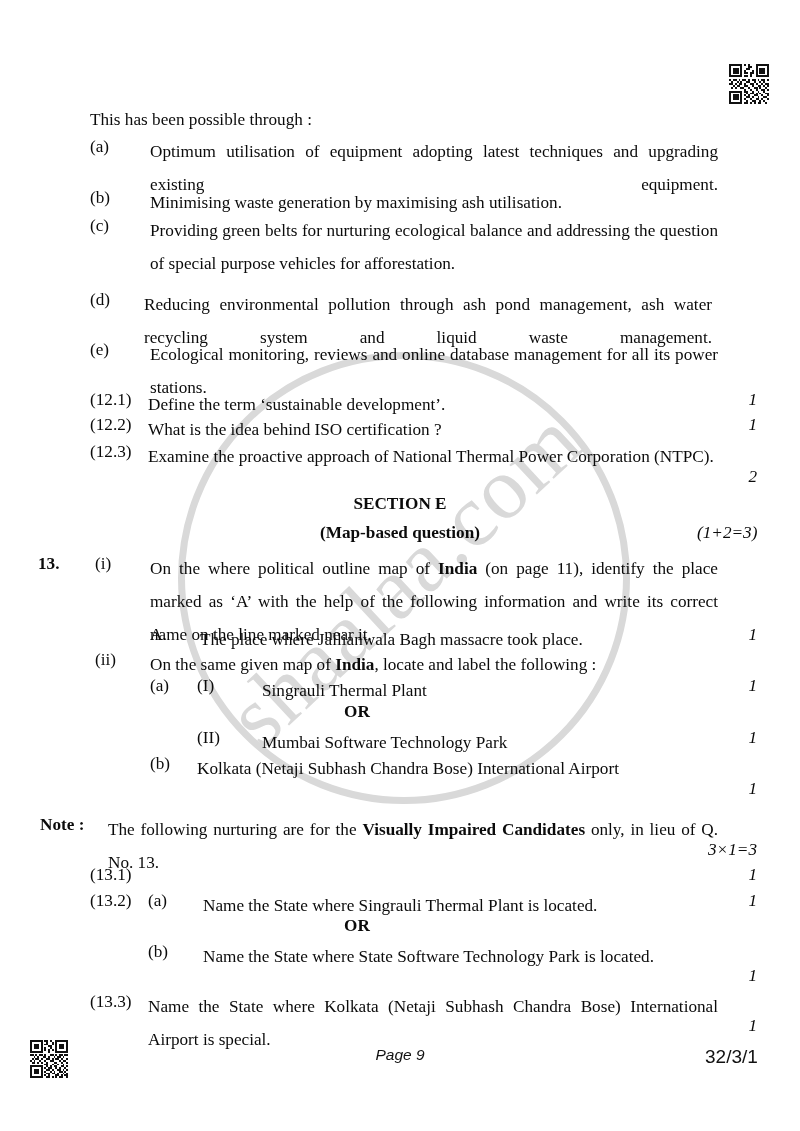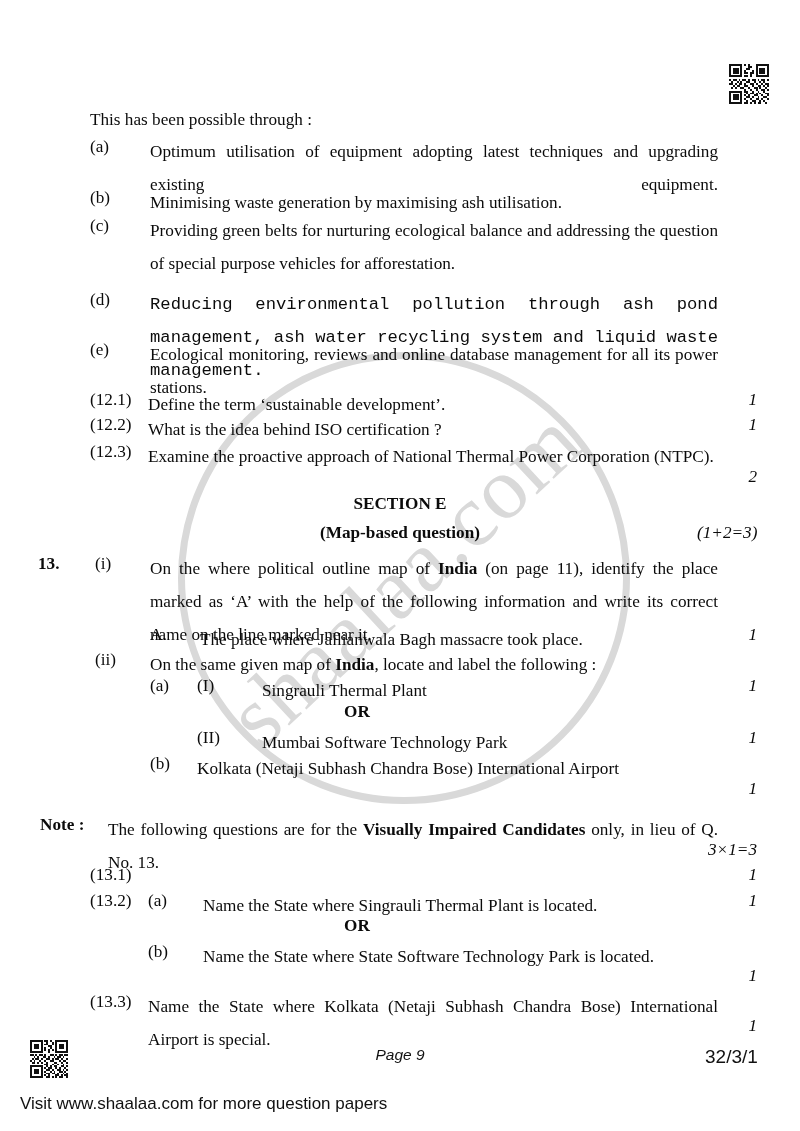--- a/index.html
+++ b/index.html
@@ -248,21 +248,21 @@
     <div class="lbl" style="left:90px; top:135px;">(a)</div>
     <div class="tb last-just" style="left:150px; top:135px; width:568px;">Optimum utilisation of equipment adopting latest techniques and upgrading existing equipment.</div>
 
     <div class="lbl" style="left:90px; top:186px;">(b)</div>
     <div class="tb" style="left:150px; top:186px; width:568px;">Minimising waste generation by maximising ash utilisation.</div>
 
     <div class="lbl" style="left:90px; top:214px;">(c)</div>
     <div class="tb" style="left:150px; top:214px; width:568px;">Providing green belts for nurturing ecological balance and addressing the question of special purpose vehicles for afforestation.</div>
 
     <div class="lbl" style="left:90px; top:288px;">(d)</div>
-    <div class="tb last-just" style="left:150px; top:288px; width:568px;font-family:Liberation Mono, monospace;">Reducing environmental pollution through ash pond management, ash water recycling system and liquid waste management.</div>
+    <div class="tb last-just" style="left:144px; top:288px; width:568px;">Reducing environmental pollution through ash pond management, ash water recycling system and liquid waste management.</div>
 
     <div class="lbl" style="left:90px; top:338px;">(e)</div>
     <div class="tb" style="left:150px; top:338px; width:568px;">Ecological monitoring, reviews and online database management for all its power stations.</div>
 
     <div class="lbl" style="left:90px; top:388px;">(12.1)</div>
     <div class="tb" style="left:148px; top:388px; width:570px;">Define the term ‘sustainable development’.</div>
     <div class="marks" style="left:697px; top:388px;">1</div>
 
     <div class="lbl" style="left:90px; top:413px;">(12.2)</div>
     <div class="tb" style="left:148px; top:413px; width:570px;">What is the idea behind ISO certification ?</div>
@@ -296,21 +296,21 @@
 
     <div class="lbl" style="left:197px; top:726px;">(II)</div>
     <div class="tb" style="left:262px; top:726px; width:456px;">Mumbai Software Technology Park</div>
     <div class="marks" style="left:697px; top:726px;">1</div>
 
     <div class="lbl" style="left:150px; top:752px;">(b)</div>
     <div class="tb" style="left:197px; top:752px; width:521px;">Kolkata (Netaji Subhash Chandra Bose) International Airport</div>
     <div class="marks" style="left:697px; top:777px;">1</div>
 
     <div class="lbl bold ital" style="left:40px; top:813px;">Note :</div>
-    <div class="tb ital" style="left:108px; top:813px; width:610px;"><span>The following questions are for the </span><b>Visually Impaired Candidates</b><span> only, in lieu of Q. No. 13.</span></div>
+    <div class="tb ital" style="left:108px; top:813px; width:610px;"><span>The following nurturing are for the </span><b>Visually Impaired Candidates</b><span> only, in lieu of Q. No. 13.</span></div>
     <div class="marks" style="left:697px; top:838px; width:60px;">3×1=3</div>
 
     <div class="lbl" style="left:90px; top:863px;">(13.1)</div>
     <div class="marks" style="left:697px; top:863px;">1</div>
 
     <div class="lbl" style="left:90px; top:889px;">(13.2)</div>
     <div class="lbl" style="left:148px; top:889px;">(a)</div>
     <div class="tb" style="left:203px; top:889px; width:515px;">Name the State where Singrauli Thermal Plant is located.</div>
     <div class="marks" style="left:697px; top:889px;">1</div>
 
@@ -428,15 +428,14 @@
       <rect x="9" y="20" width="2" height="1"></rect>
         <rect x="12" y="20" width="1" height="1"></rect>
       <rect x="14" y="20" width="1" height="1"></rect>
         <rect x="16" y="20" width="2" height="1"></rect>
       <rect x="20" y="20" width="1" height="1"></rect>
     </g>
   </svg>
 
   <div class="footer-page" style="top:1046px;">Page 9</div>
   <div class="footer-code" style="left:705px; top:1046px;">32/3/1</div>
-  <div class="footer-visit" style="left:20px; top:1094px;">Visit www.shaalaa.com for more question papers</div>
 
 </div>
 
 </body></html>

